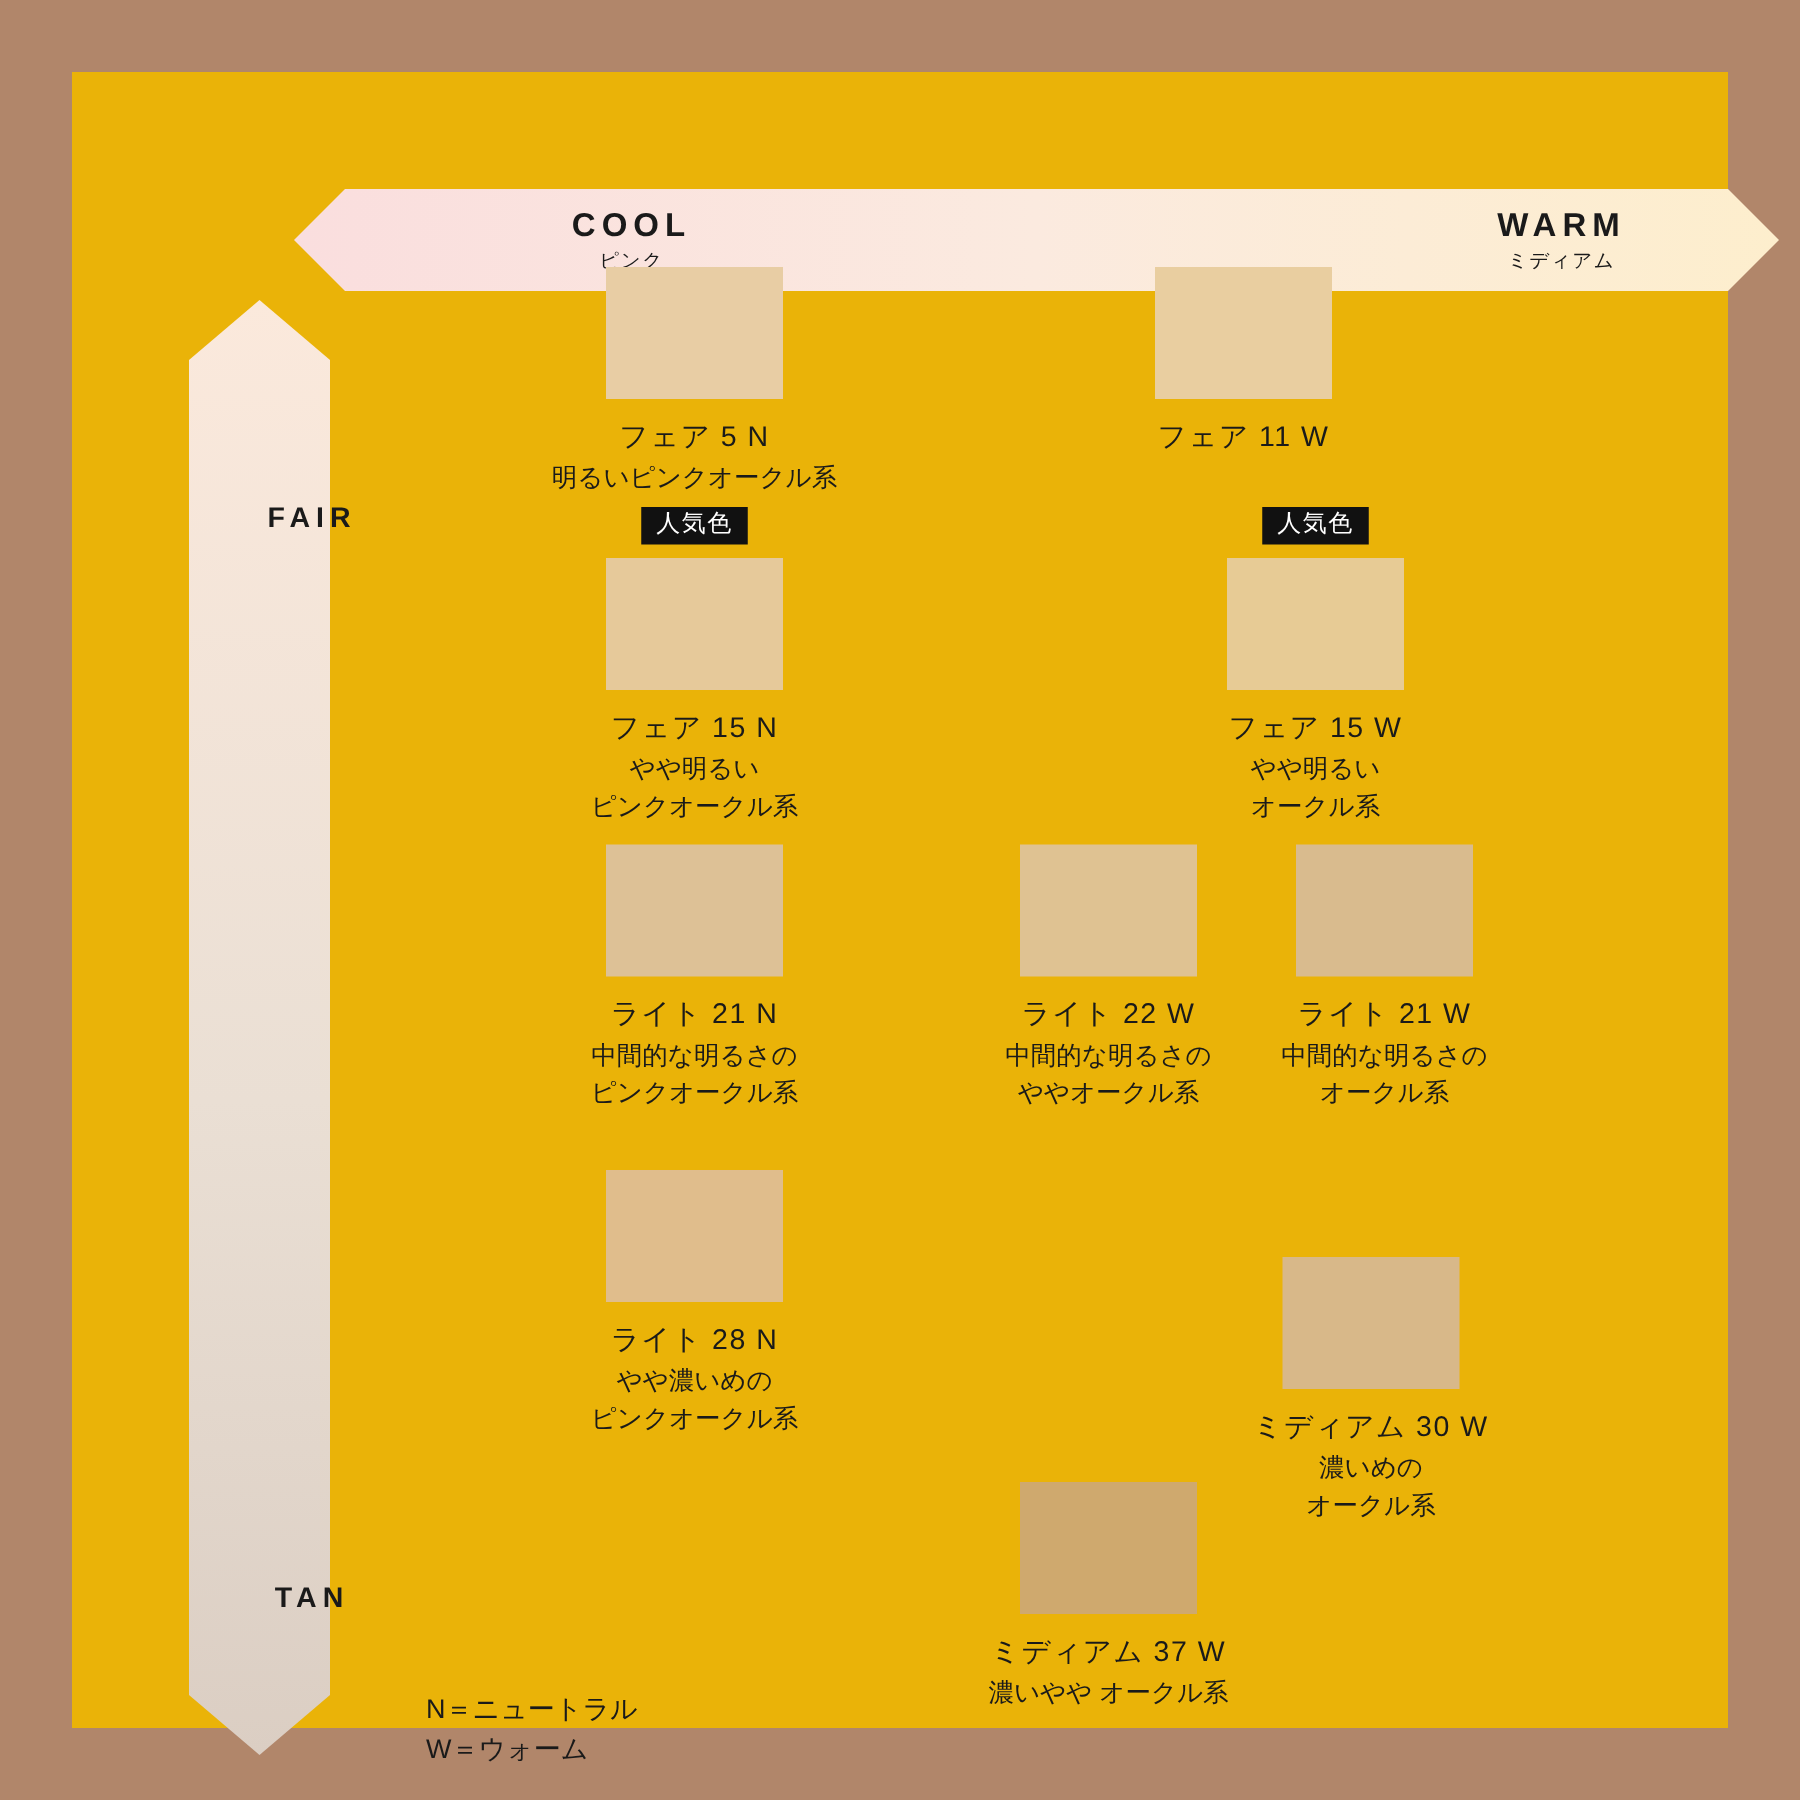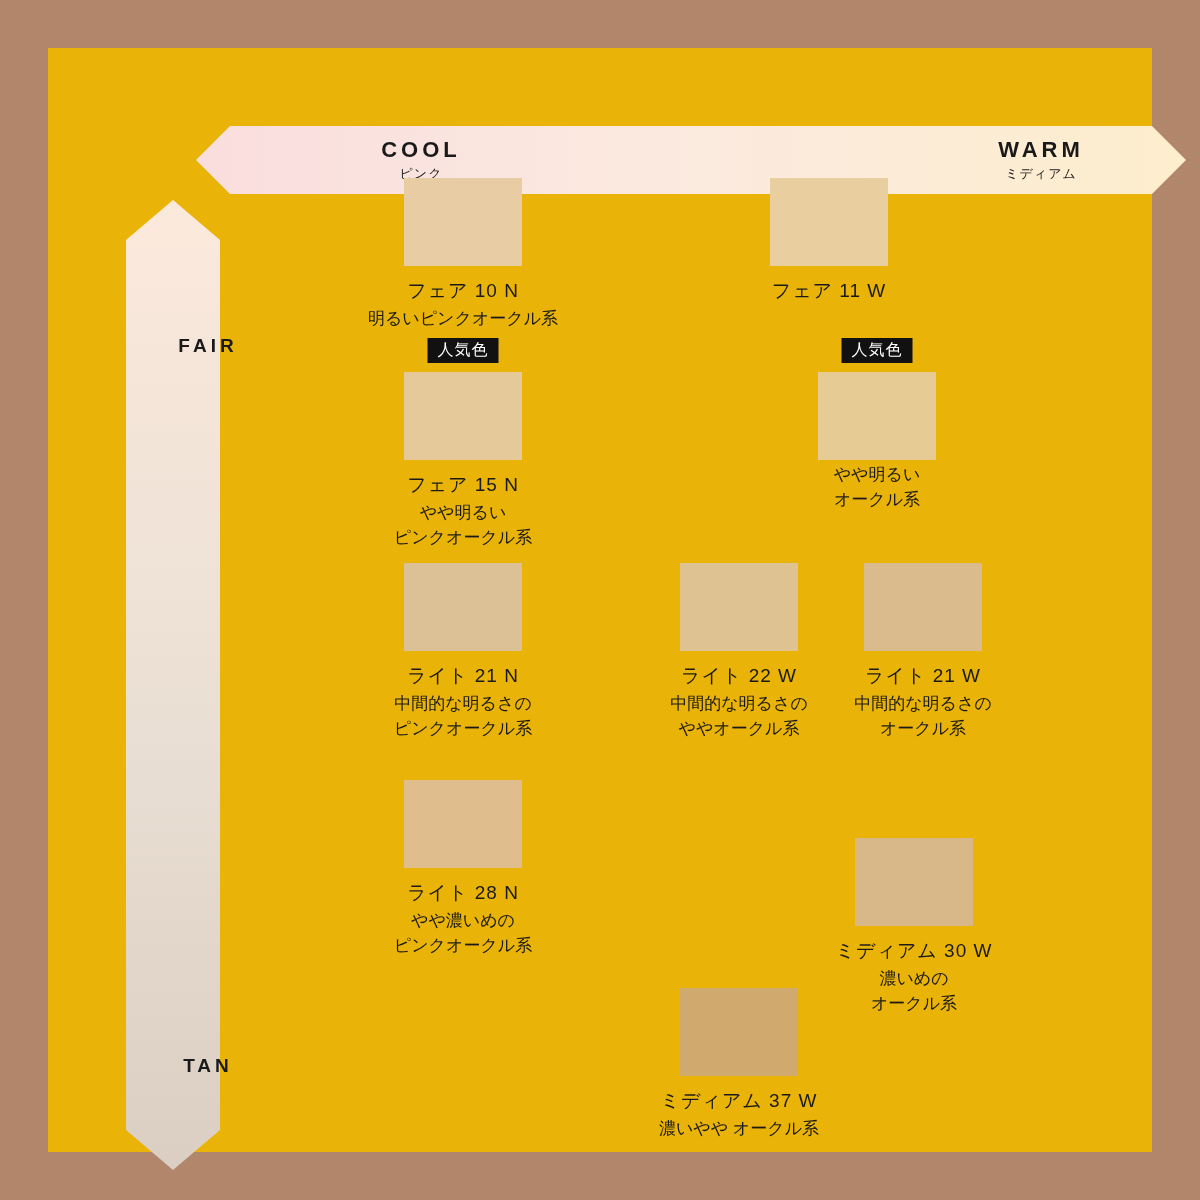--- a/index.html
+++ b/index.html
@@ -173,21 +173,21 @@
         <polygon points="47,0 94,40 94,930 47,970 0,930 0,40" fill="url(#gradFT)"></polygon>
       </svg>
       <div class="ft-label" id="fair-label">FAIR</div>
       <div class="ft-label" id="tan-label">TAN</div>
     </div>
 
     <div class="swatch-group" id="sw0" style="left: 356px; top: 130px; width: 260px; margin-left: -71px;">
       <div class="chip-wrap">
         <div class="swatch-chip" id="chip0" style="background: rgb(232, 205, 164);"></div>
       </div>
-      <div class="swatch-name">フェア 10 N</div>
+      <div class="swatch-name">フェア 5 N</div>
       <div class="swatch-desc">明るいピンクオークル系</div>
     </div>
 
     <div class="swatch-group" id="sw1" style="left: 722px; top: 130px; width: 260px; margin-left: -71px;">
       <div class="chip-wrap">
         <div class="swatch-chip" id="chip1" style="background: rgb(233, 206, 160);"></div>
       </div>
       <div class="swatch-name">フェア 11 W</div>
     </div>
 
@@ -199,20 +199,21 @@
       <div class="swatch-name">フェア 15 N</div>
       <div class="swatch-desc">やや明るい
 ピンクオークル系</div>
     </div>
 
     <div class="swatch-group" id="sw3" style="left: 770px; top: 324px; width: 260px; margin-left: -71px;">
       <div class="chip-wrap">
         <div class="badge">人気色</div>
         <div class="swatch-chip" id="chip3" style="background: rgb(231, 203, 149);"></div>
       </div>
+      <div class="swatch-name">フェア 15 W</div>
       <div class="swatch-desc">やや明るい
 オークル系</div>
     </div>
 
     <div class="swatch-group" id="sw4" style="left: 356px; top: 515px; width: 260px; margin-left: -71px;">
       <div class="chip-wrap">
         <div class="swatch-chip" id="chip4" style="background: rgb(221, 193, 150);"></div>
       </div>
       <div class="swatch-name">ライト 21 N</div>
       <div class="swatch-desc">中間的な明るさの
@@ -256,15 +257,17 @@
     </div>
 
     <div class="swatch-group" id="sw9" style="left: 632px; top: 940px; width: 260px; margin-left: -71px;">
       <div class="chip-wrap">
         <div class="swatch-chip" id="chip9" style="background: rgb(207, 169, 110);"></div>
       </div>
       <div class="swatch-name">ミディアム 37 W</div>
       <div class="swatch-desc">濃いやや オークル系</div>
     </div>
 
+    <div class="legend">N＝ニュートラル
+W＝ウォーム</div>
 
   </div>
 </div>
 
 </body></html>

